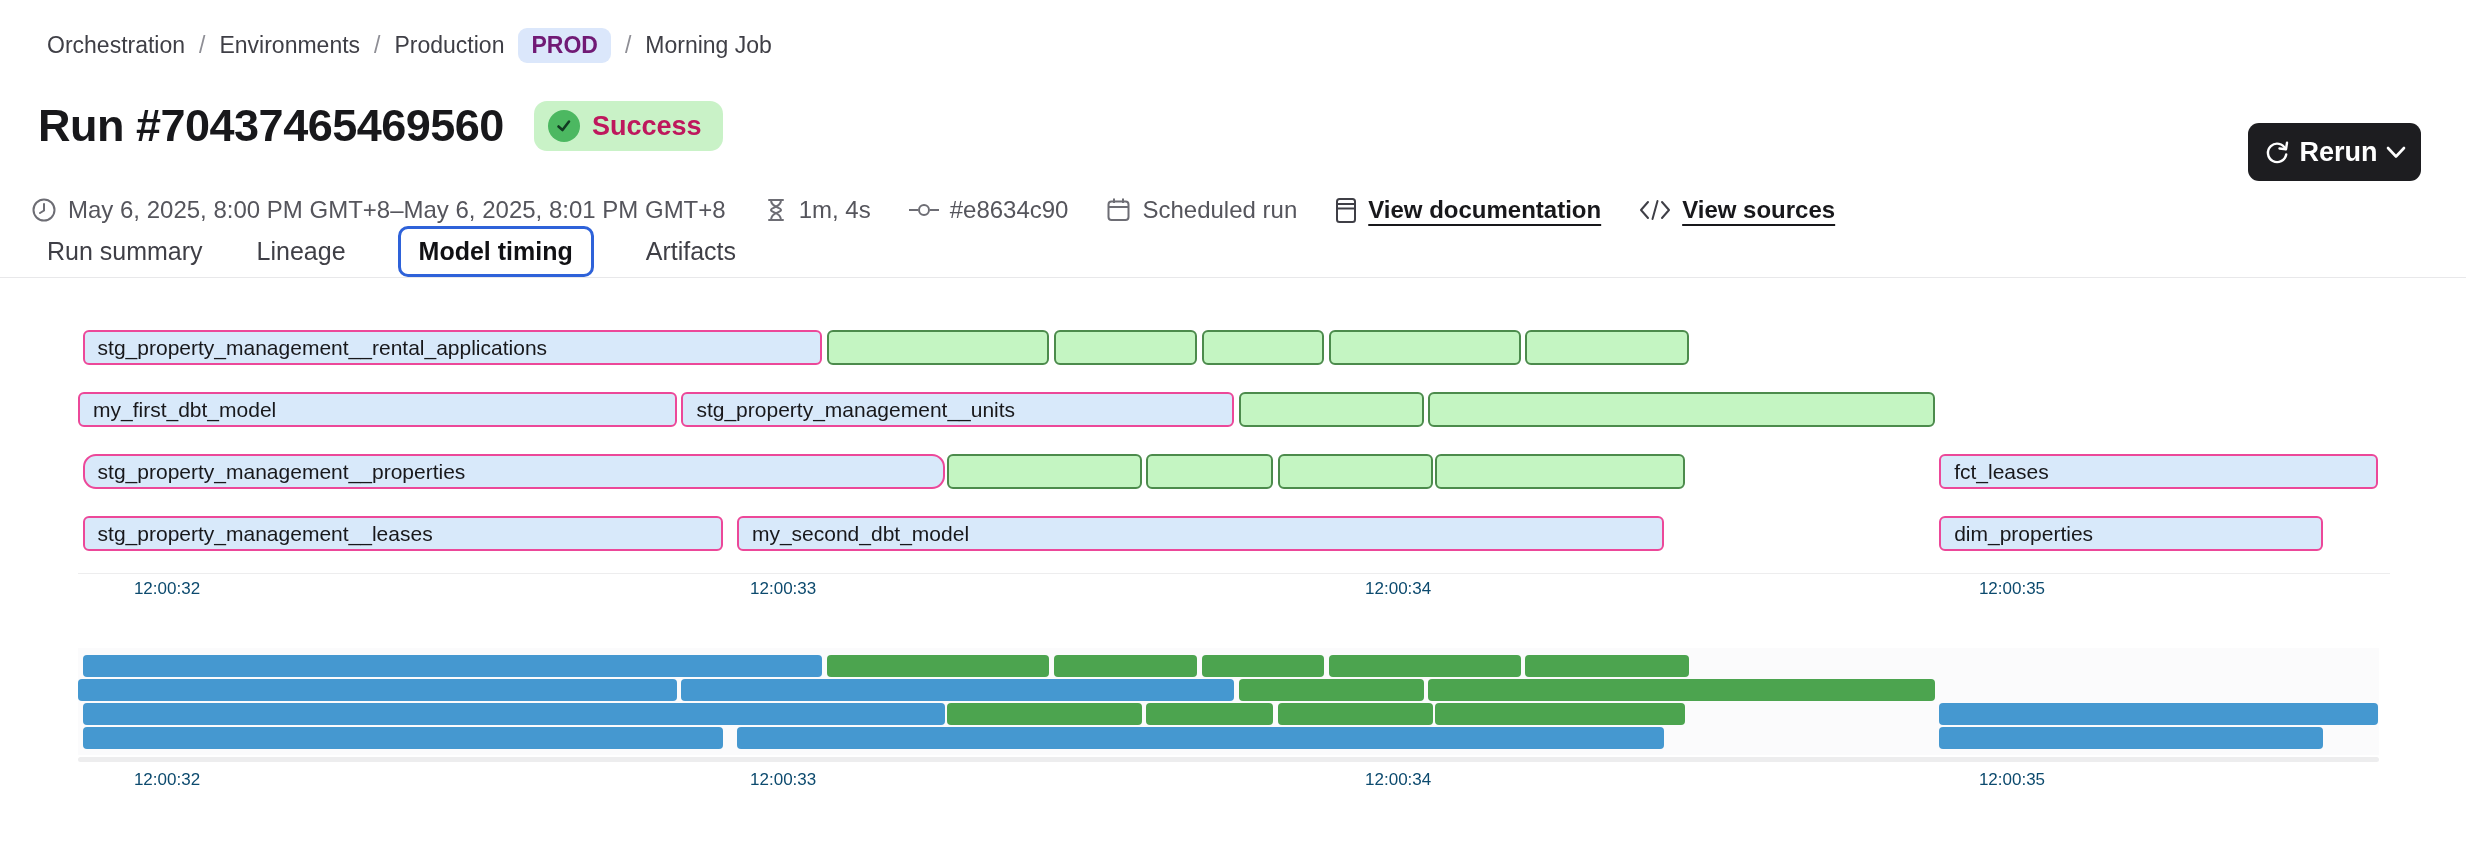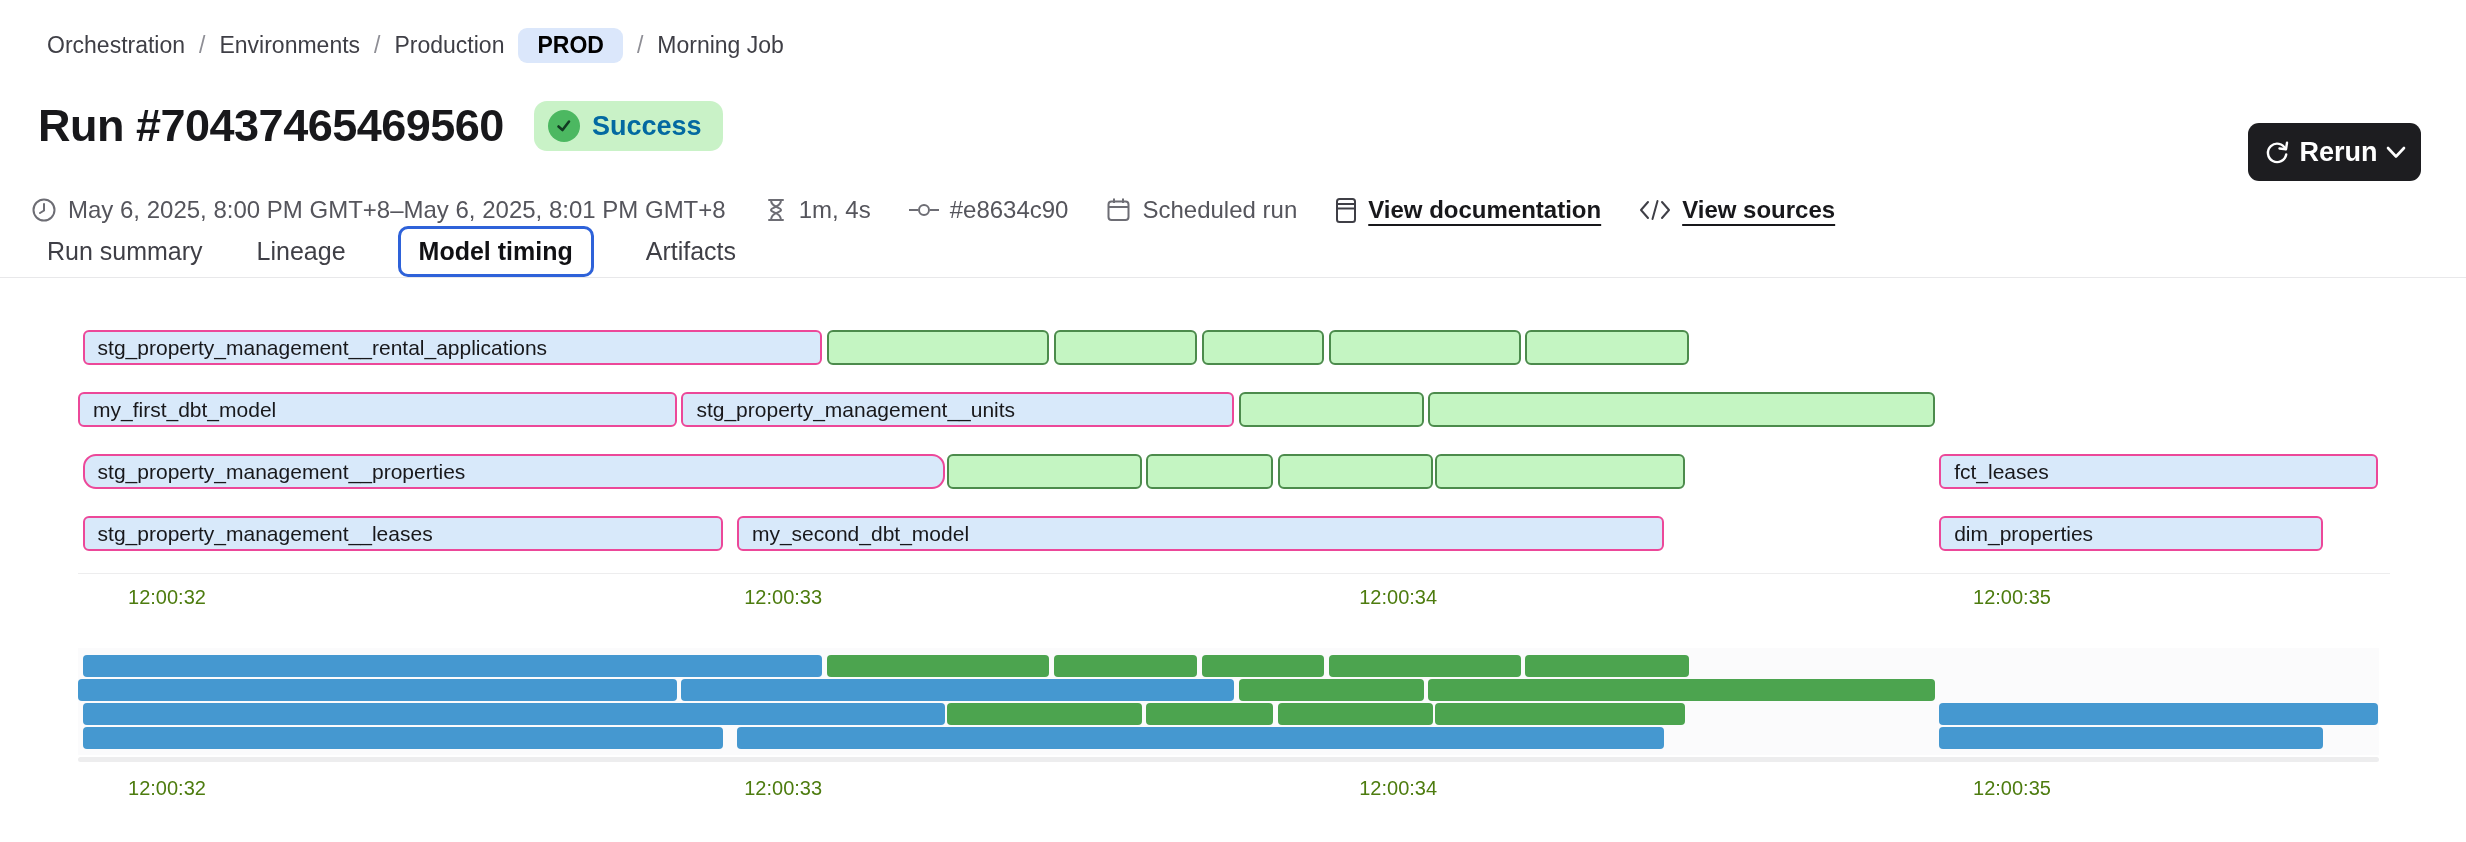--- a/index.html
+++ b/index.html
@@ -3,26 +3,26 @@
 <meta charset="utf-8">
 <style>
   * { margin:0; padding:0; box-sizing:border-box; }
   html,body { width:2466px; height:842px; background:#ffffff; overflow:hidden;
     font-family:"Liberation Sans", sans-serif; color:#18181b; }
 
   
   .breadcrumb { position:absolute; top:28px; left:47px; display:flex; align-items:center;
     gap:14px; font-size:23px; color:#3f3f46; }
   .breadcrumb .sep { color:#8e8e95; }
-  .env-pill { background:#dbe7fb; border-radius:9px; padding:4px 19px; font-weight:bold; color:#000000;text-align:center; }
+  .env-pill { background:#dbe7fb; border-radius:9px; padding:4px 13px; font-weight:bold; color:#701a75;text-align:center; }
 
   .title-row { position:absolute; top:100px; left:38px; display:flex; align-items:center; gap:30px; }
   .run-title { font-size:45px; font-weight:600; letter-spacing:-0.5px; }
   .status-badge { display:flex; align-items:center; gap:12px; background:#c9f2c7;
-    border-radius:13px; padding:9px 22px 9px 14px; font-size:27px; font-weight:600; color:#0369a1; }
+    border-radius:13px; padding:9px 22px 9px 14px; font-size:27px; font-weight:600; color:#be185d; }
   .check-circle { width:32px; height:32px; border-radius:50%; background:#4cb861;
     display:flex; align-items:center; justify-content:center; }
 
   .meta-row { position:absolute; top:168px; left:31px; display:flex; align-items:center;
     gap:38px; font-size:24px; color:#55555c;margin-top:28px; }
   .meta-item { display:flex; align-items:center; gap:11px; white-space:nowrap; }
   .meta-link { color:#18181b; font-weight:bold; text-decoration:underline; text-underline-offset:6px; cursor:pointer; }
   .icn { flex:0 0 auto; display:block; }
 
   .rerun-btn { position:absolute; top:123px; left:2248px; width:173px; height:58px;
@@ -39,21 +39,21 @@
 
   
   .gantt { position:absolute; top:330px; left:78px; width:2312px; height:480px; }
   .bar { position:absolute; height:35px; border-radius:6px; overflow:hidden;
     display:flex; align-items:center; cursor:pointer; }
   .bar.blue  { background:#d8e9fa; border:2px solid #ec4899; }
   .bar.green { background:#c4f5c2; border:2px solid #4c8b4c; }
   .bar .lbl { font-size:21px; color:#18181b; padding-left:13px; white-space:nowrap; }
 
   .axis-line { position:absolute; left:0; width:100%; height:1px; background:#ededee; }
-  .tick { position:absolute; transform:translateX(-50%); font-size:20px; color:#4d7c0f; white-space:nowrap;margin-top:7px; }
+  .tick { position:absolute; transform:translateX(-50%); font-size:17px; color:#0c4a6e; white-space:nowrap; }
 
   .minimap-bg { position:absolute; left:0; top:318px; width:2301px; height:107px; background:#fbfbfc; }
   .mini { position:absolute; height:22px; border-radius:4px; }
   .mini.blue  { background:#4598d0; }
   .mini.green { background:#4ca44f; }
   .brush-track { position:absolute; left:0; top:427px; width:2301px; height:5px;
     background:#ededee; border-radius:3px; }
 </style>
 </head>
 <body>

